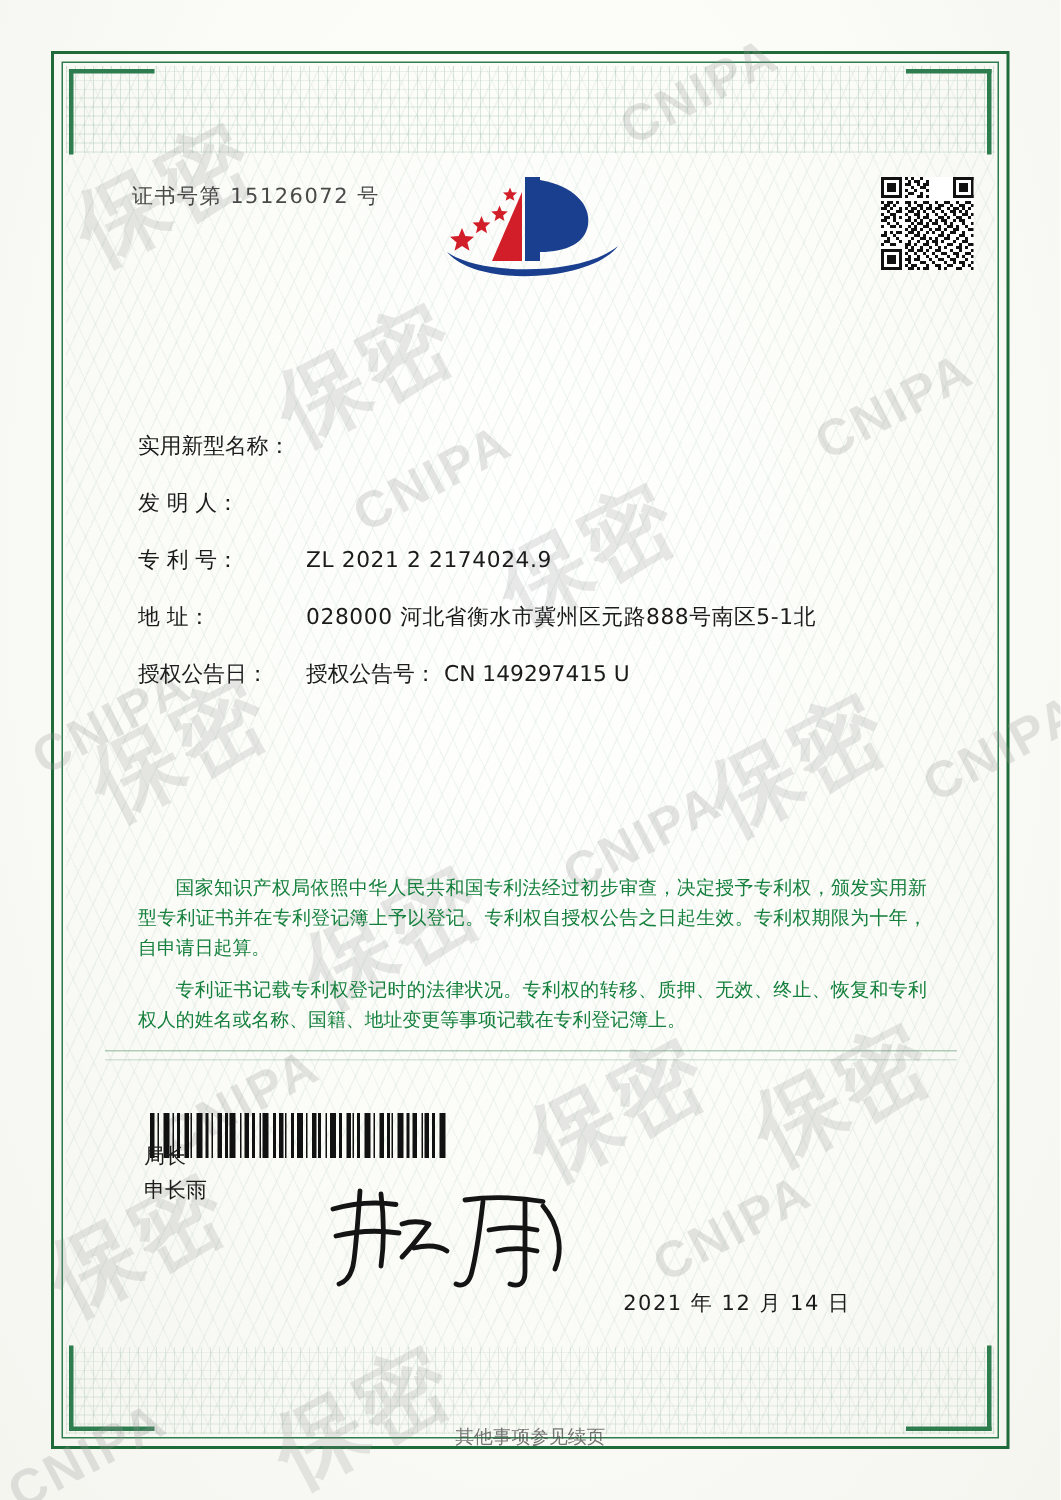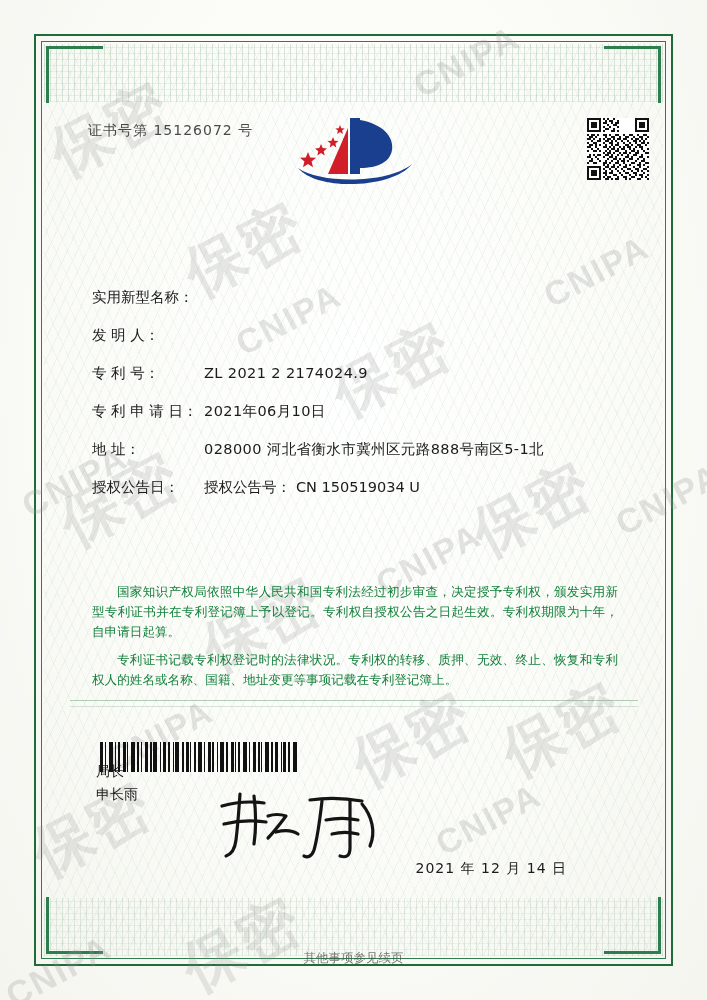--- a/index.html
+++ b/index.html
@@ -584,31 +584,27 @@
       <div class="flabel">实用新型名称：</div>
     </div>
     <div class="frow">
       <div class="flabel">发    明    人：</div>
     </div>
     <div class="frow">
       <div class="flabel">专  利    号：</div>
       <div class="fvalue">ZL 2021 2 2174024.9</div>
     </div>
     <div class="frow">
-      <div class="flabel">专 利 申 请 日：</div>
-      <div class="fvalue">2021年06月10日</div>
-    </div>
-    <div class="frow">
       <div class="flabel">地          址：</div>
       <div class="fvalue">028000 河北省衡水市冀州区元路888号南区5-1北</div>
     </div>
     <div class="frow dual">
       <div class="flabel">授权公告日：</div>
       <div class="flabel2">授权公告号：</div>
-      <div class="fvalue2">CN 150519034 U</div>
+      <div class="fvalue2">CN 149297415 U</div>
     </div>
   </div>
 
   <div class="body-text">
     <p>国家知识产权局依照中华人民共和国专利法经过初步审查，决定授予专利权，颁发实用新型专利证书并在专利登记簿上予以登记。专利权自授权公告之日起生效。专利权期限为十年，自申请日起算。</p>
     <p>专利证书记载专利权登记时的法律状况。专利权的转移、质押、无效、终止、恢复和专利权人的姓名或名称、国籍、地址变更等事项记载在专利登记簿上。</p>
   </div>
 
   <div class="barcode">
     <i style="width:3px"></i>

